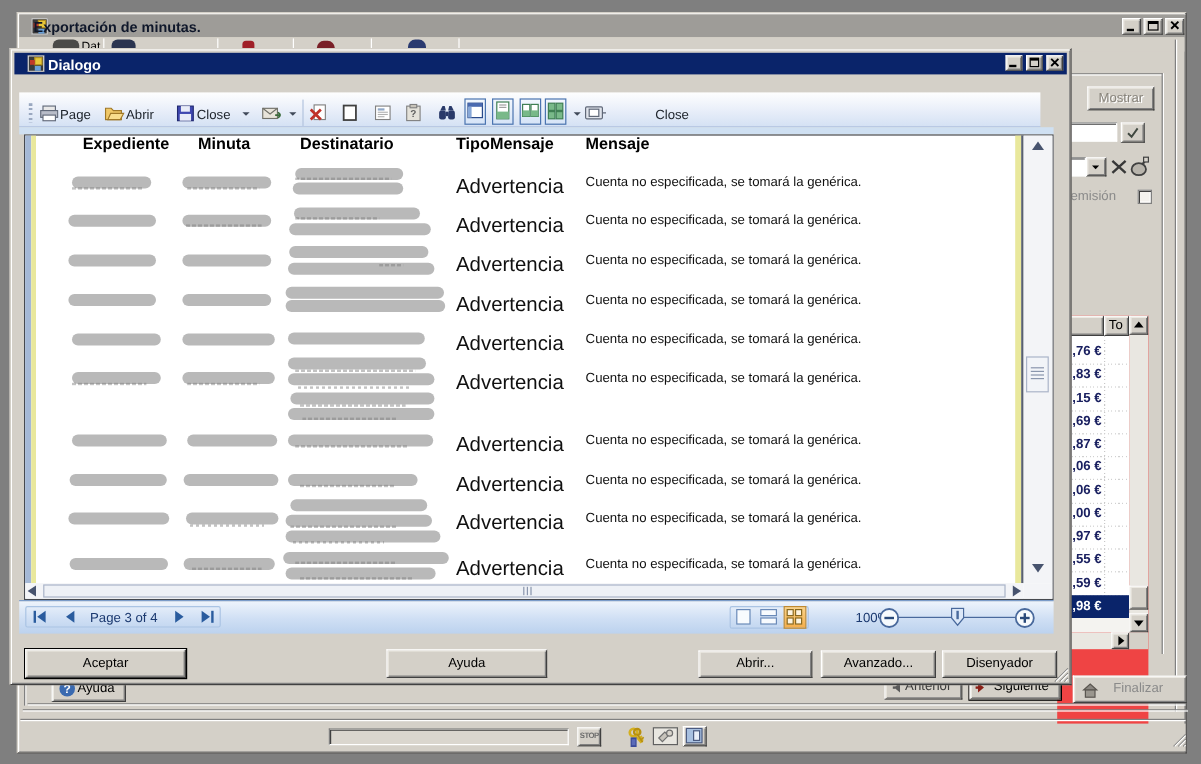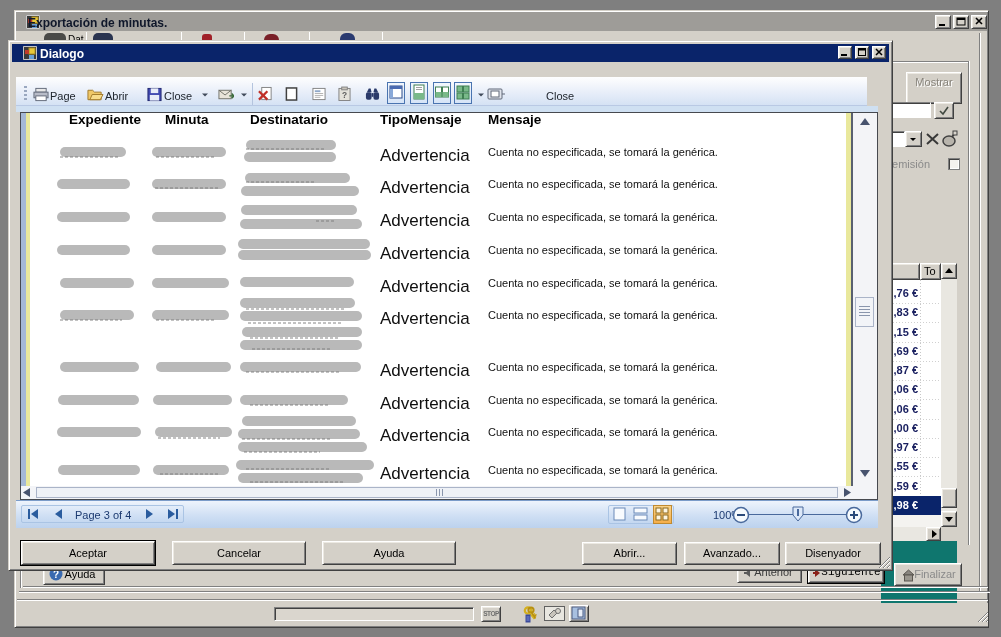--- a/index.html
+++ b/index.html
@@ -58,21 +58,21 @@
     <div class="abs" style="left:248px;top:3px;width:15px;height:9px;background:#7a2028;border-radius:6px 6px 0 0"></div>
     <div class="abs" style="left:293px;top:1px;width:1px;height:11px;background:#fff"></div>
     <div class="abs" style="left:324px;top:2px;width:15px;height:10px;background:#2a3a70;border-radius:6px 6px 0 0"></div>
     <div class="abs" style="left:366px;top:1px;width:1px;height:11px;background:#fff"></div>
   </div>
 
   <div class="abs" style="left:870px;top:50px;width:84px;height:2px;border-top:1px solid #808080;border-bottom:1px solid #fff;"></div>
   <div class="abs" style="left:953px;top:50px;width:2px;height:484px;border-left:1px solid #808080;border-right:1px solid #fff;"></div>
   <div class="abs" style="left:964px;top:22px;width:2px;height:560px;border-left:1px solid #808080;border-right:1px solid #fff;"></div>
 
-  <div class="btn" style="left:891px;top:61px;width:56px;height:32px;line-height:18px;color:#88847c;text-shadow:1px 1px 0 #fff;">Mostrar</div>
+  <div class="btn" style="left:891px;top:61px;width:56px;height:20px;line-height:18px;color:#88847c;text-shadow:1px 1px 0 #fff;">Mostrar</div>
   <div class="abs sunken" style="left:869px;top:91px;width:47px;height:16px;background:#fff;"></div>
   <div class="btn" style="left:919px;top:91px;width:20px;height:17px;">
       <svg width="18" height="15">
         <path d="M5 8 L8 11 L13 4" stroke="#404840" stroke-width="1.6" fill="none"></path>
       </svg>
     </div>
   <div class="abs sunken" style="left:869px;top:120px;width:21px;height:16px;background:#fff;"></div>
   <div class="btn" style="left:890px;top:120px;width:17px;height:16px;">
       <svg width="15" height="14">
         <path d="M4 6 L7 9 L10 6 Z" fill="#000"></path>
@@ -82,21 +82,21 @@
       <path d="M2 2 L13 12 M13 2 L2 12" stroke="#383838" stroke-width="2"></path>
     </svg>
   <svg class="abs" style="left:926px;top:119px" width="17" height="19" viewBox="0 0 17 19">
     <ellipse cx="8" cy="11" rx="6" ry="5" fill="#b8b4ac" stroke="#404040" stroke-width="1.5"></ellipse>
     <path d="M11 7 L14 3" stroke="#404040" stroke-width="2"></path>
     <rect x="12" y="1" width="4" height="4" fill="#d8d4cc" stroke="#404040"></rect>
   </svg>
   <div class="abs" style="left:869px;top:147px;width:46px;font-size:11px;color:#8a8a8a;text-align:right;">emisión</div>
   <div class="abs" style="left:933px;top:147px;width:12px;height:12px;background:#f4f2ee;border:1px solid #808080;box-shadow:inset 1px 1px 0 #404040, inset -1px -1px 0 #fff;"></div>
 
-  <div class="abs" style="left:866px;top:252px;width:76px;height:345px;background:#0f766e;overflow:hidden;border-bottom:1px solid #808080;">
+  <div class="abs" style="left:866px;top:252px;width:76px;height:345px;background:#ef4444;overflow:hidden;border-bottom:1px solid #808080;">
     <div class="raised abs" style="left:0;top:0;width:39px;height:17px;"></div>
     <div class="raised abs" style="left:39px;top:0;width:21px;height:17px;"></div>
     <div class="abs" style="left:43px;top:2px;font-size:11px;color:#000;">To</div>
     <div class="abs" style="left:0;top:17px;width:60px;height:235px;background:#fff;">
       <div class="abs" style="left:39px;top:0;width:1px;height:235px;background:repeating-linear-gradient(180deg,#c8c8c8 0 1px,transparent 1px 3px);"></div>
       <div class="euro" style="top:7px">,76 €</div>
 <div style="position:absolute;left:0;top:23px;width:60px;height:1px;background:repeating-linear-gradient(90deg,#d0d0d0 0 1px,transparent 1px 3px)"></div>
 <div class="euro" style="top:26px">,83 €</div>
 <div style="position:absolute;left:0;top:42px;width:60px;height:1px;background:repeating-linear-gradient(90deg,#d0d0d0 0 1px,transparent 1px 3px)"></div>
 <div class="euro" style="top:46px">,15 €</div>
@@ -149,29 +149,29 @@
         <circle cx="7" cy="7" r="6.5" fill="#3a6ab0"></circle>
         <text x="7" y="10.5" font-size="10" fill="#fff" text-anchor="middle" font-weight="bold">?</text>
       </svg>
   </div>
   <div class="btn" style="left:722px;top:550px;width:65px;height:22px;line-height:20px;color:#3a3a3a;padding-left:8px;">Anterior
     <svg class="abs" style="left:4px;top:6px" width="10" height="10" viewBox="0 0 10 10">
         <path d="M8 1 L3 5 L8 9 Z" fill="#5a5a5a"></path>
         <rect x="2" y="4" width="2" height="2" fill="#5a5a5a"></rect>
       </svg>
   </div>
-  <div class="abs" style="left:792px;top:549px;width:78px;height:24px;border:1px solid #000;font-family:Liberation Mono, monospace;">
+  <div class="abs" style="left:792px;top:549px;width:78px;height:24px;border:1px solid #000;">
     <div class="btn" style="left:0;top:0;width:76px;height:22px;line-height:20px;padding-left:10px;">Siguiente
       <svg class="abs" style="left:3px;top:6px" width="11" height="10" viewBox="0 0 11 10">
           <path d="M3 1 L8 5 L3 9 Z" fill="#8a2018"></path>
           <rect x="1" y="4" width="3" height="2" fill="#8a2018"></rect>
         </svg>
     </div>
   </div>
-  <div class="btn" style="left:879px;top:552px;width:68px;height:23px;line-height:21px;color:#8a8a8a;padding-left:14px;">Finalizar
+  <div class="btn" style="left:879px;top:552px;width:95px;height:23px;line-height:21px;color:#8a8a8a;padding-left:14px;">Finalizar
     <svg class="abs" style="left:6px;top:4px" width="15" height="14" viewBox="0 0 15 14">
         <path d="M2 7 L7.5 2 L13 7 Z" fill="#8a8680" stroke="#5a5650"></path>
         <rect x="3.5" y="7" width="8" height="6" fill="#9a968e" stroke="#5a5650"></rect>
       </svg>
   </div>
 
   <div class="abs" style="left:8px;top:575px;width:965px;height:2px;border-top:1px solid #808080;border-bottom:1px solid #fff;"></div>
   <div class="abs" style="left:5px;top:544px;width:2px;height:33px;border-left:1px solid #808080;border-right:1px solid #fff;"></div>
   <div class="abs" style="left:4px;top:580px;width:971px;height:2px;border-top:1px solid #808080;border-bottom:1px solid #fff;"></div>
   <div class="abs" style="left:2px;top:588px;width:971px;height:2px;border-top:1px solid #808080;border-bottom:1px solid #fff;"></div>
@@ -417,21 +417,20 @@
     <svg class="abs" style="left:829px;top:5px" width="18" height="18" viewBox="0 0 18 18">
         <circle cx="9" cy="9" r="7.5" fill="#f6fafd" stroke="#49699c" stroke-width="1.5"></circle>
         <rect x="5" y="8" width="8" height="2" fill="#2a4a7a"></rect>
         <rect x="8" y="5" width="2" height="8" fill="#2a4a7a"></rect>
       </svg>
   </div>
 
   <div class="abs" style="left:11px;top:499px;width:136px;height:26px;border:1px solid #000;">
     <div class="btn" style="left:0;top:0;width:134px;height:24px;line-height:22px;">Aceptar</div>
   </div>
-  <div class="btn" style="left:163px;top:500px;width:134px;height:24px;line-height:22px;">Cancelar</div>
   <div class="btn" style="left:313px;top:500px;width:134px;height:24px;line-height:22px;">Ayuda</div>
   <div class="btn" style="left:573px;top:501px;width:95px;height:23px;line-height:21px;">Abrir...</div>
   <div class="btn" style="left:675px;top:501px;width:96px;height:23px;line-height:21px;">Avanzado...</div>
   <div class="btn" style="left:776px;top:501px;width:96px;height:23px;line-height:21px;">Disenyador</div>
   <svg class="abs" style="left:869px;top:515px" width="13" height="13">
       <path d="M12 1 L1 12 M12 5 L5 12 M12 9 L9 12" stroke="#808080" stroke-width="1"></path>
       <path d="M12 2 L2 12 M12 6 L6 12 M12 10 L10 12" stroke="#fff" stroke-width="1"></path>
     </svg>
 </div>
 

